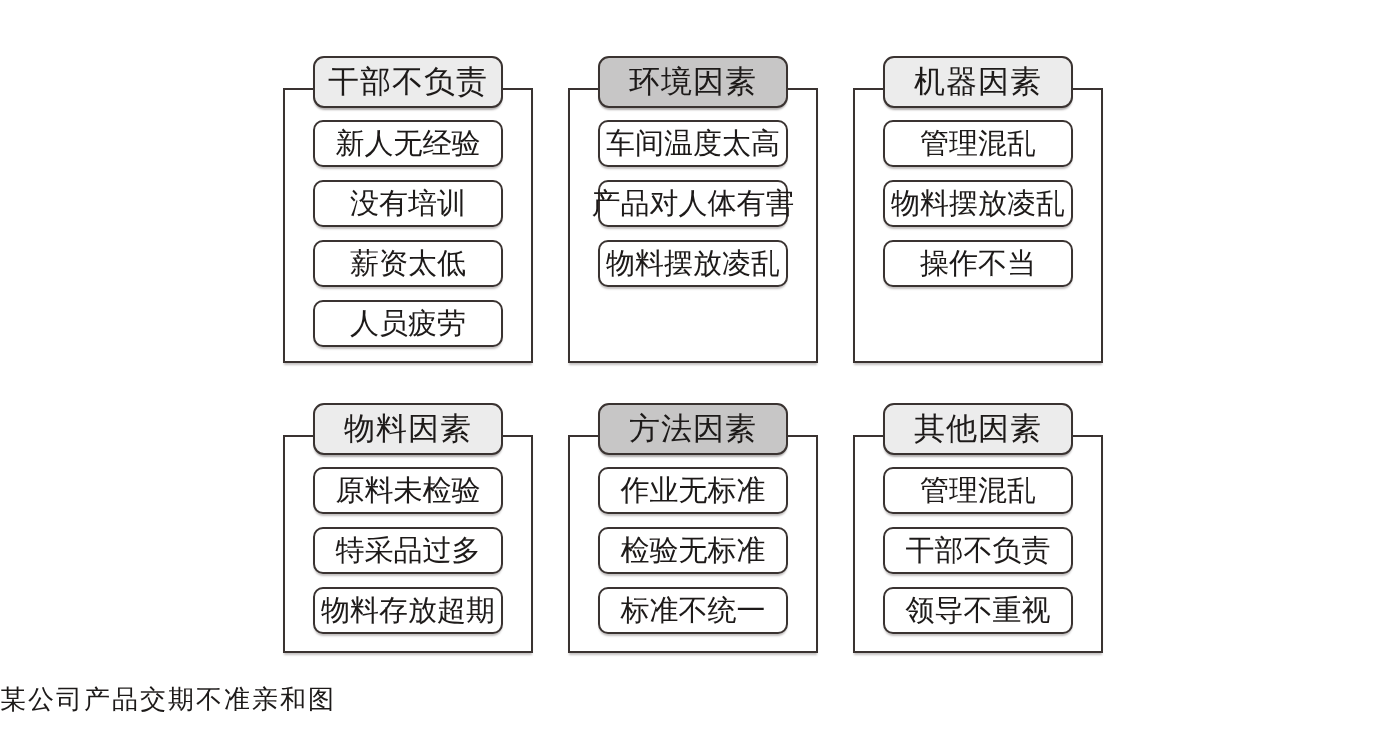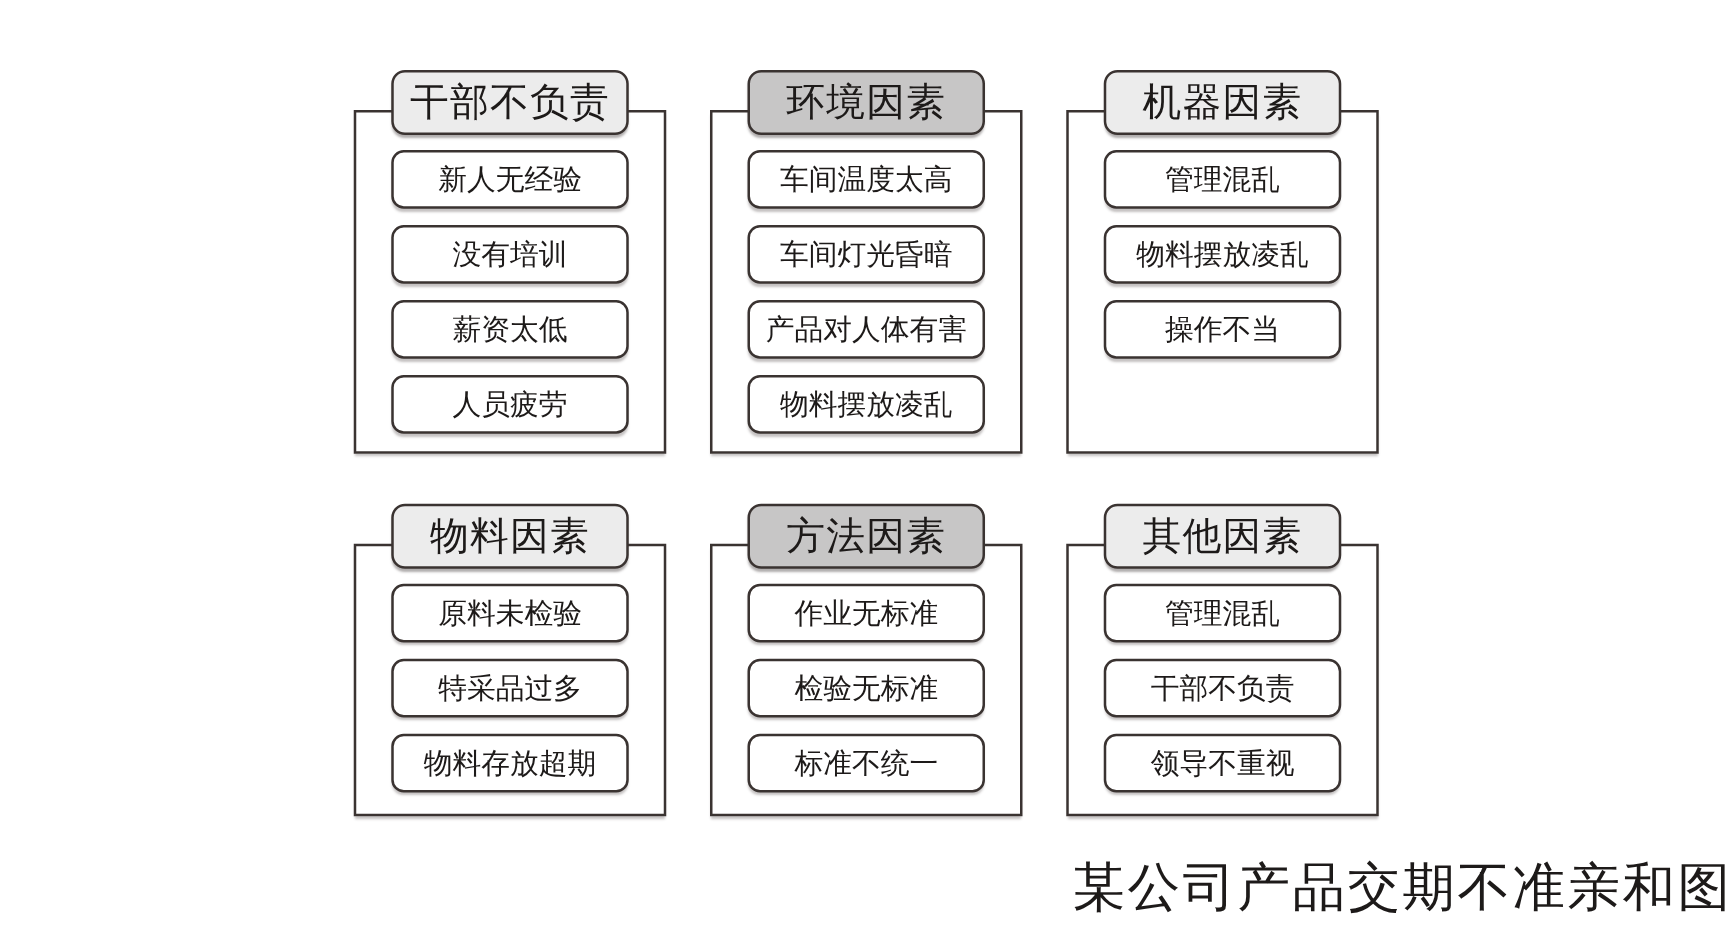--- a/index.html
+++ b/index.html
@@ -71,31 +71,31 @@
     border:2px solid var(--border);
     border-radius:10px;
     background:var(--item-bg);
     box-sizing:border-box;
     display:flex;
     align-items:center;
     justify-content:center;
     box-shadow:0 3px 2px -1px rgba(58,51,49,0.30);
   }
   .card-label{
-    font-size:23px;
+    font-size:29px;
     color:var(--text);
     white-space:nowrap;
   }
   .caption{
     position:absolute;
     left:0;
     right:0;
     top:682px;
-    text-align:right;
-    font-size:42px;
+    text-align:left;
+    font-size:26px;
     letter-spacing:2px;
     color:var(--text);
   }
 </style>
 </head>
 <body>
 
 <div class="canvas">
   <div class="caption">某公司产品交期不准亲和图</div>
 <div class="group" style="left: 283px; top: 88px; height: 275px;">
@@ -119,23 +119,20 @@
   </div>
     <div class="group" style="left: 568px; top: 88px; height: 275px; padding-left: 34px;">
     <div class="group-header dark">
       <span class="group-title">环境因素</span>
     </div>
     <div class="group-items">
         <div class="card">
     <span class="card-label">车间温度太高</span>
   </div>
         <div class="card">
-    <span class="card-label">车间灯光昏暗</span>
-  </div>
-        <div class="card">
     <span class="card-label">产品对人体有害</span>
   </div>
         <div class="card">
     <span class="card-label">物料摆放凌乱</span>
   </div>
       </div>
   </div>
     <div class="group" style="left: 853px; top: 88px; height: 275px;">
     <div class="group-header light">
       <span class="group-title">机器因素</span>

